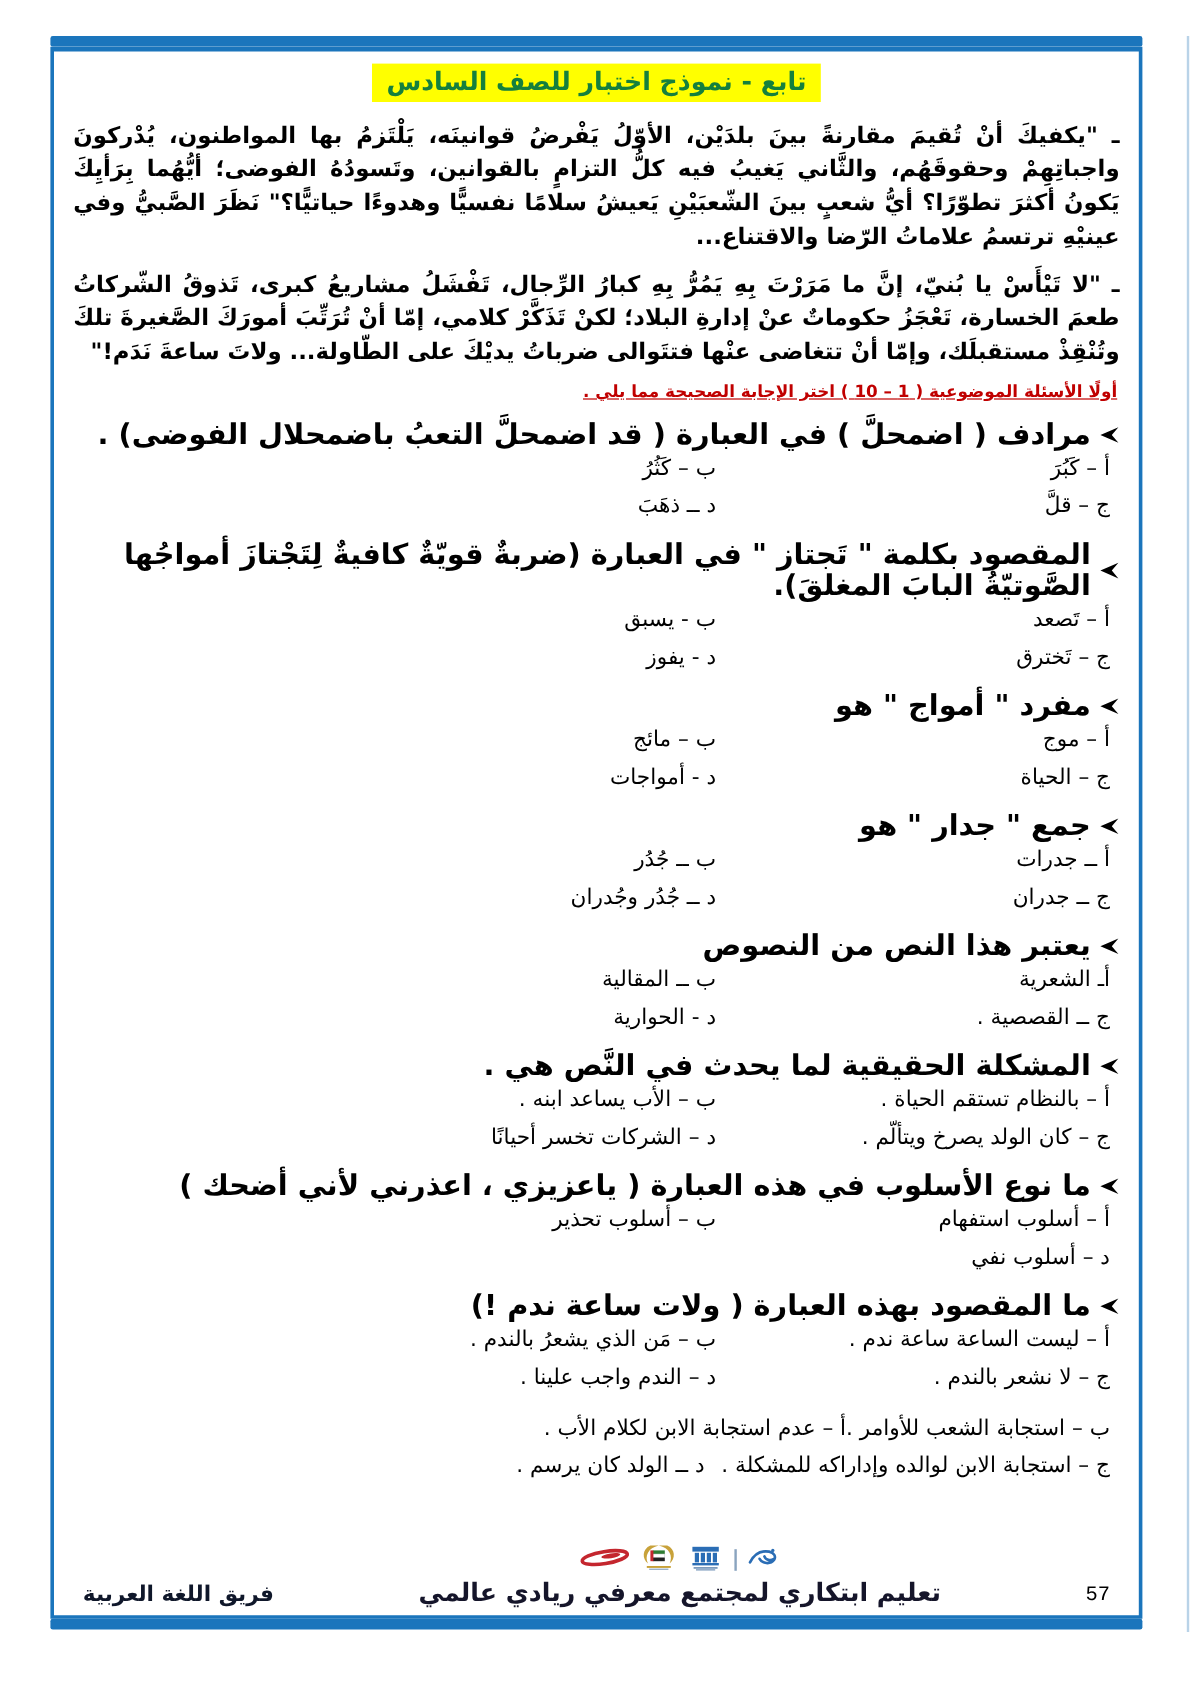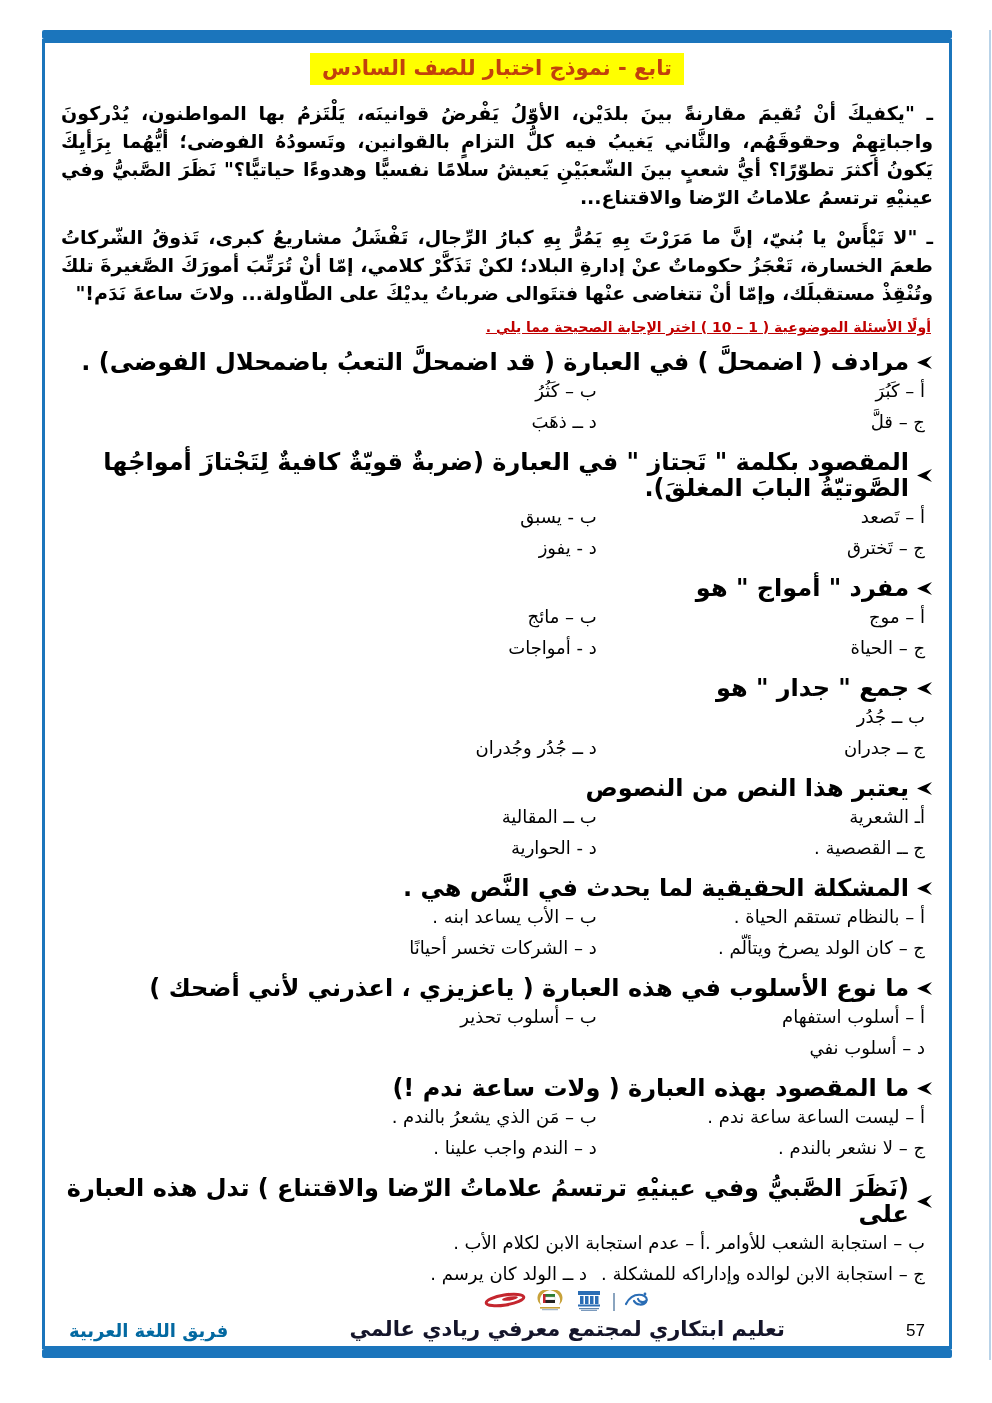--- a/index.html
+++ b/index.html
@@ -24,21 +24,21 @@
     height: 1310px;
     display: flex;
     flex-direction: column;
     direction: rtl;
     text-align: right;
   }
   .title-wrap { text-align: center; margin: 4px 0 2px 0; }
   .exam-title {
     display: inline-block;
     background: #ffff00;
-    color: #c2410c;
+    color: #15803d;
     font-weight: bold;
     font-size: 21px;
     padding: 3px 12px 5px 12px;
   }
   .passage {
     font-size: 19px;
     font-weight: bold;
     line-height: 28px;
     text-align: justify;
     margin-top: 12px;
@@ -69,27 +69,27 @@
   .opt { white-space: nowrap; }
   .opt.first { min-width: 38%; padding-left: 14px; }
   .footer {
     margin-top: auto;
     display: flex;
     align-items: flex-end;
     justify-content: space-between;
     padding: 0 8px 3px 8px;
   }
   .page-number {
-    font-family: Liberation Sans, sans-serif;
+    font-family: Liberation Mono, monospace;
     font-size: 17px;
     direction: ltr;
   }
   .motto-group { display: flex; flex-direction: column; align-items: center; gap: 2px; }
   .logos-row { display: flex; align-items: center; gap: 9px; direction: ltr; }
-  .team-name { color: #0369a1; font-weight: bold; font-size: 18px; }
+  .team-name { color: #0f172a; font-weight: bold; font-size: 18px; }
   .footer-motto { font-weight: bold; font-size: 21px; color: #15152a; }
   .logo-separator { width: 2px; height: 18px; background: #8aa4bf; }
 </style>
 </head>
 <body>
 
 <div class="page-edge-line"></div>
 
 <div class="frame">
   <div class="band"></div>
@@ -157,20 +157,21 @@
     </div>
 
     <div class="question">
       <div class="q-prompt">
         <span class="bullet-icon"><svg width="17" height="15" viewBox="0 0 17 15">
               <polygon points="16,1 1,7.5 16,14 10.5,7.5" fill="#000"></polygon>
             </svg></span>
         <span>جمع " جدار " هو</span>
       </div>
       <div class="opt-row">
+        <div class="opt first">أ ــ جدرات</div>
         <div class="opt">ب ــ جُدُر</div>
       </div>
       <div class="opt-row">
         <div class="opt first">ج ــ جدران</div>
         <div class="opt">د ــ جُدُر وجُدران</div>
       </div>
     </div>
 
     <div class="question">
       <div class="q-prompt">
@@ -233,26 +234,20 @@
         <div class="opt first">أ – ليست الساعة ساعة ندم .</div>
         <div class="opt">ب – مَن الذي يشعرُ بالندم .</div>
       </div>
       <div class="opt-row">
         <div class="opt first">ج – لا نشعر بالندم .</div>
         <div class="opt">د – الندم واجب علينا .</div>
       </div>
     </div>
 
     <div class="question">
-      <div class="q-prompt">
-        <span class="bullet-icon"><svg width="17" height="15" viewBox="0 0 17 15">
-              <polygon points="16,1 1,7.5 16,14 10.5,7.5" fill="#000"></polygon>
-            </svg></span>
-        <span>(نَظَرَ الصَّبيُّ وفي عينيْهِ ترتسمُ علاماتُ الرّضا والاقتناع ) تدل هذه العبارة على</span>
-      </div>
       <div class="opt-row">
         <div class="opt">ب – استجابة الشعب للأوامر .</div>
         <div class="opt first">أ – عدم استجابة الابن لكلام الأب .</div>
       </div>
       <div class="opt-row">
         <div class="opt first">ج – استجابة الابن لوالده وإداراكه للمشكلة .</div>
         <div class="opt">د ــ الولد كان يرسم .</div>
       </div>
     </div>
 

